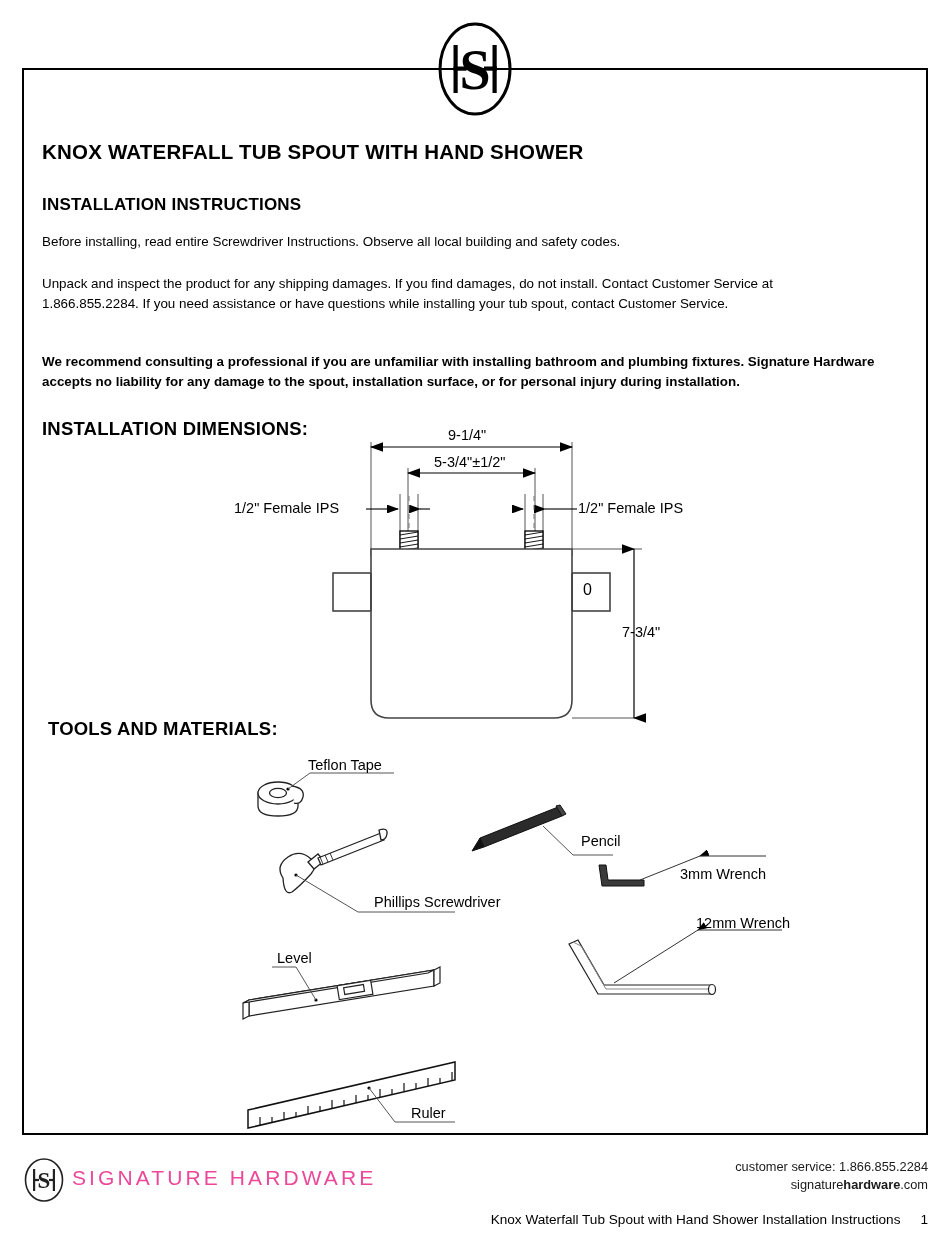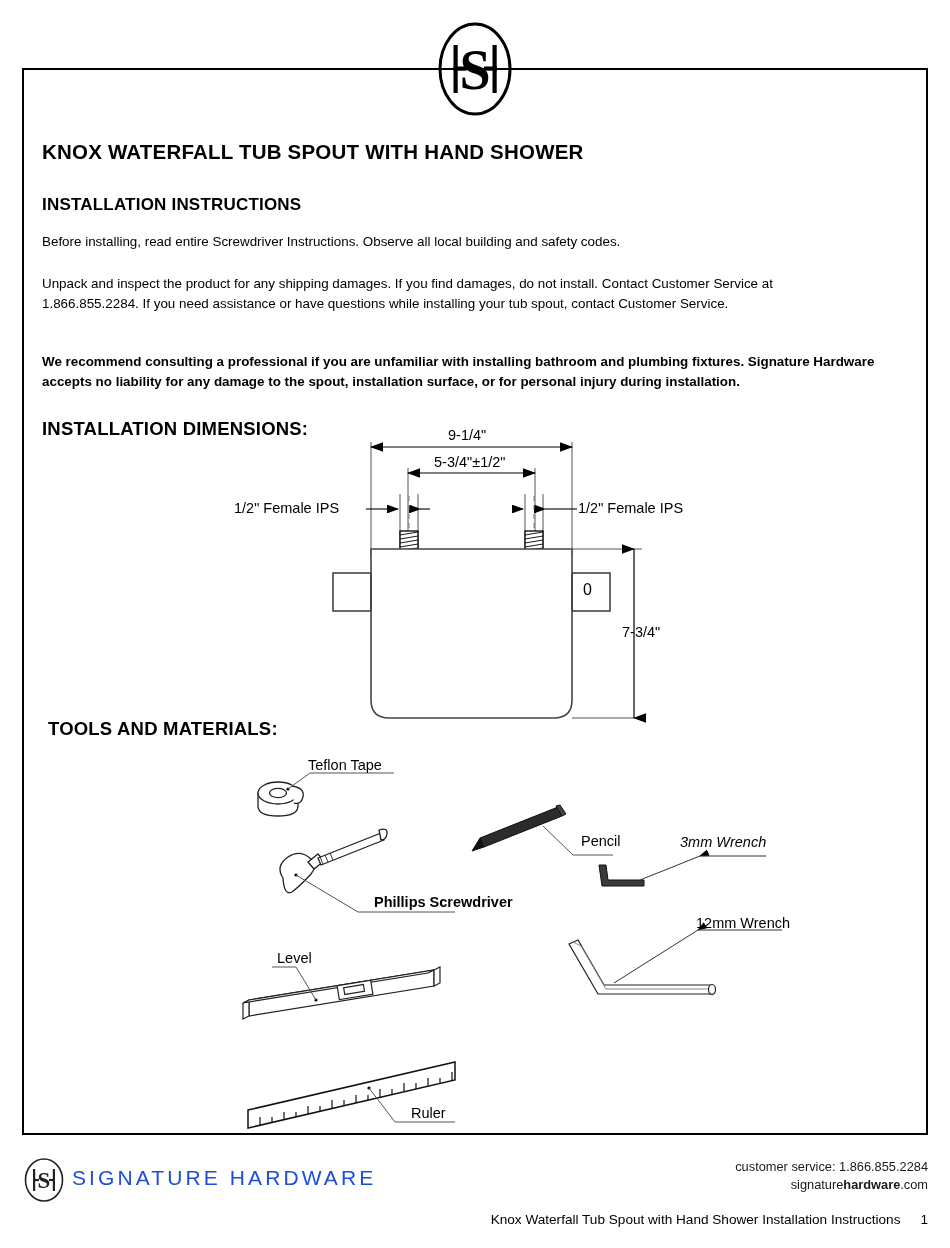--- a/index.html
+++ b/index.html
@@ -97,21 +97,21 @@
     top: 1158px;
     width: 40px;
     height: 44px;
   }
   .footer-brand {
     position: absolute;
     left: 72px;
     top: 1166px;
     font-size: 21px;
     letter-spacing: 3.1px;
-    color: #1d4ed8;
+    color: #ec4899;
   }
   .footer-right {
     position: absolute;
     right: 22px;
     top: 1158px;
     text-align: right;
     font-size: 12.8px;
     line-height: 17.5px;
     color: #1a1a1a;
   }
@@ -333,23 +333,23 @@
         <line x1="440" y1="1083" x2="440" y2="1078"></line>
         <line x1="452" y1="1080" x2="452" y2="1072"></line>
       </g>
     </g>
     <circle cx="369" cy="1088" r="1.6" fill="#000"></circle>
     <line x1="369" y1="1088" x2="395" y2="1122" stroke="#555" stroke-width="1"></line>
     <line x1="395" y1="1122" x2="455" y2="1122" stroke="#555" stroke-width="1"></line>
   </svg>
 
   <div class="tool-label" style="left:308px; top:757px;">Teflon Tape</div>
-  <div class="tool-label" style="left:374px; top:894px;font-weight:bold;">Phillips Screwdriver</div>
+  <div class="tool-label" style="left:374px; top:894px;">Phillips Screwdriver</div>
   <div class="tool-label" style="left:566px; top:833px;margin-left:15px;">Pencil</div>
-  <div class="tool-label" style="left:680px; top:834px;font-style:italic;">3mm Wrench</div>
+  <div class="tool-label" style="left:680px; top:866px;">3mm Wrench</div>
   <div class="tool-label" style="left:684px; top:915px;margin-left:12px;">12mm Wrench</div>
   <div class="tool-label" style="left:277px; top:950px;">Level</div>
   <div class="tool-label" style="left:411px; top:1105px;text-align:right;">Ruler</div>
 
   <div class="footer-logo-mark">
     <svg viewBox="0 0 40 44" width="40" height="44">
       <ellipse cx="20" cy="22" rx="18.5" ry="21" fill="none" stroke="#222" stroke-width="1.6"></ellipse>
       <text x="20" y="30" font-family="Liberation Serif, serif" font-size="23" font-weight="bold" text-anchor="middle" fill="#222">S</text>
       <rect x="9" y="11" width="2.2" height="22" fill="#222"></rect>
       <rect x="28.8" y="11" width="2.2" height="22" fill="#222"></rect>

